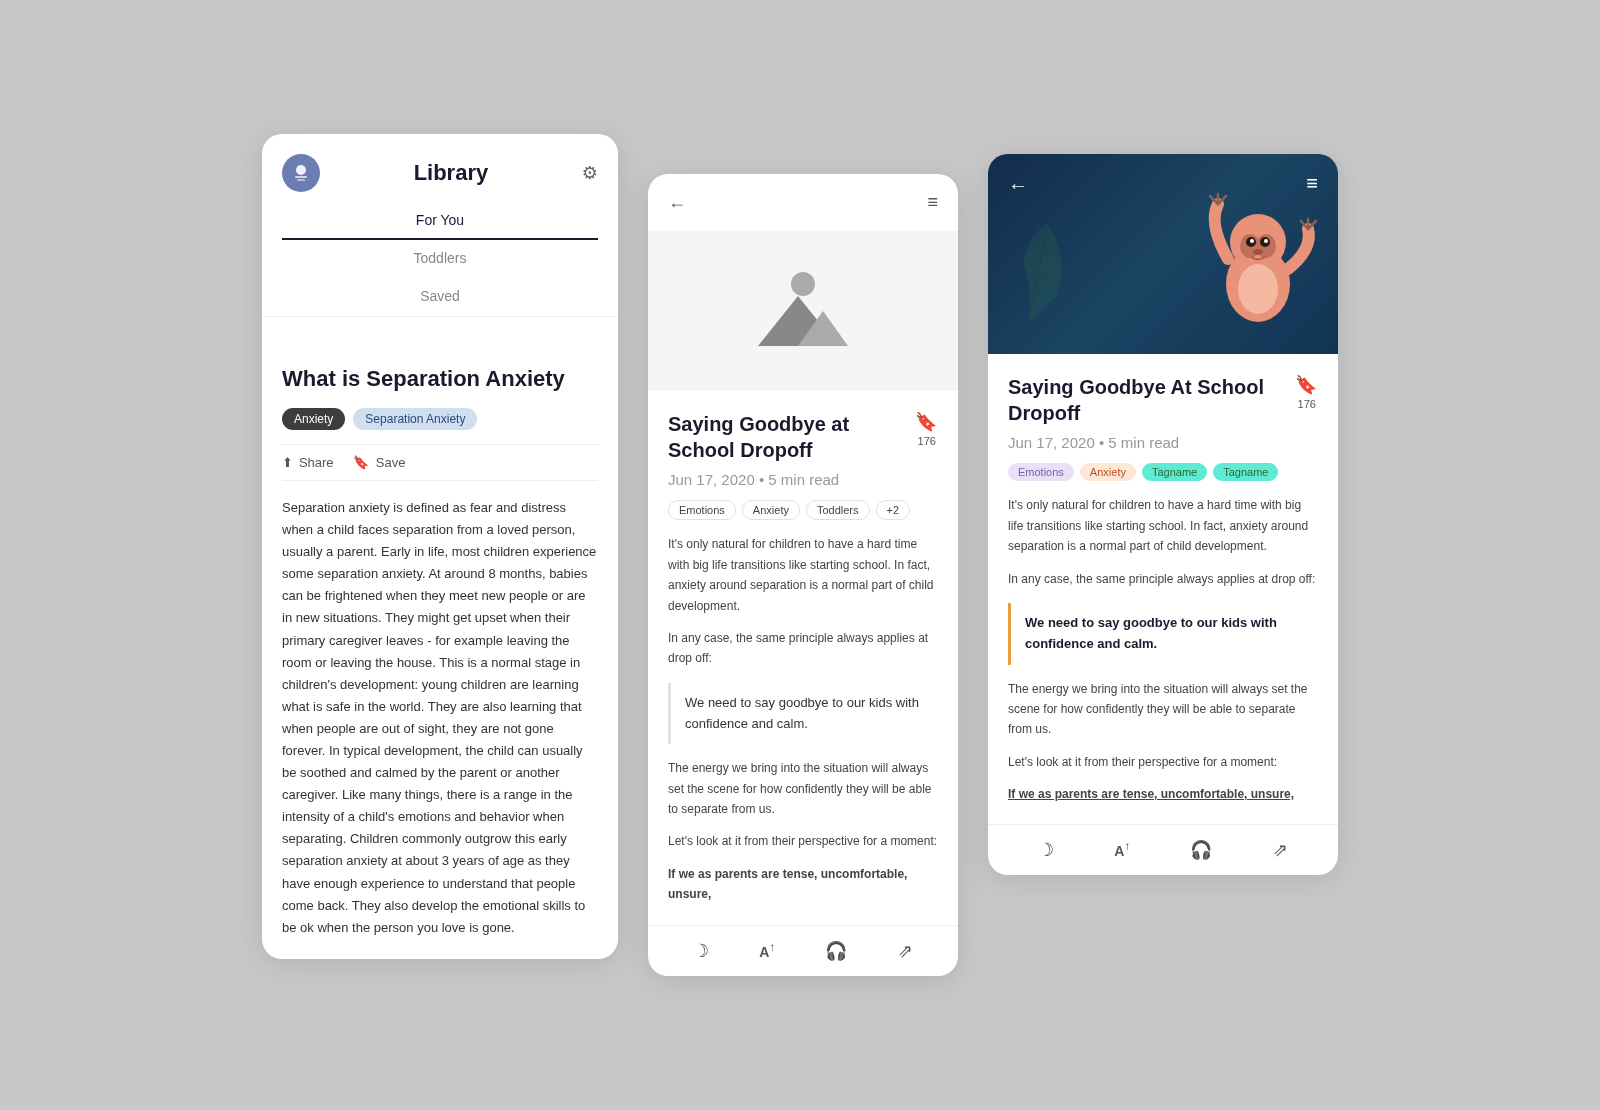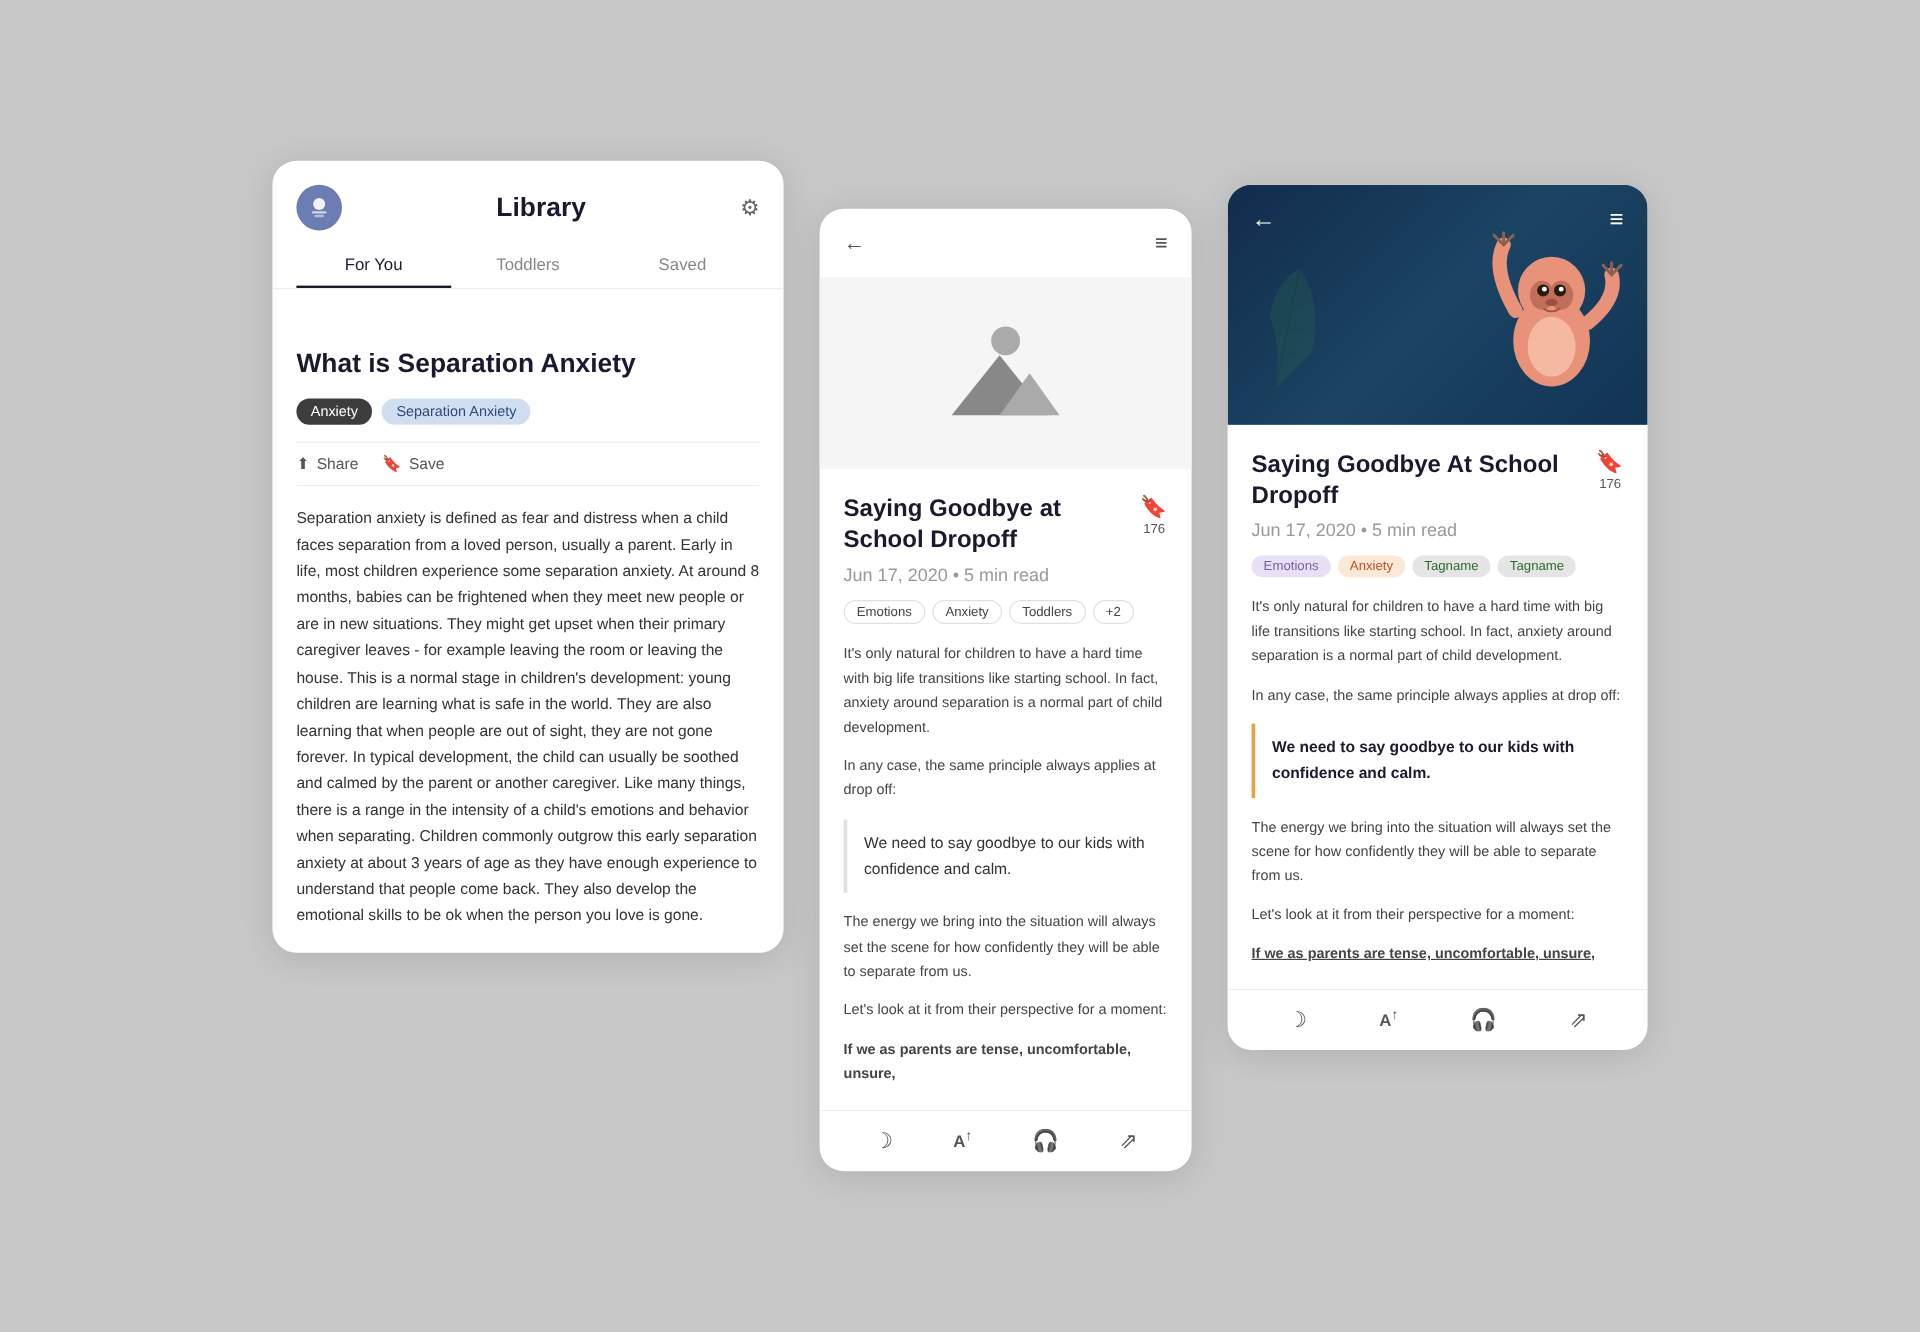--- a/index.html
+++ b/index.html
@@ -14,21 +14,21 @@
     }
     .screens-container {
       display: flex;
       gap: 30px;
       align-items: flex-start;
       padding: 60px 40px;
     }
 
     
     .screen1 {
-      width: 426px;
+      width: 356px;
       background: #fff;
       border-radius: 20px;
       padding: 0;
       overflow: hidden;
       box-shadow: 0 4px 30px rgba(0,0,0,0.12);
     }
     .screen1-header {
       display: flex;
       align-items: center;
       justify-content: space-between;
@@ -53,20 +53,21 @@
     }
     .gear-icon {
       font-size: 18px;
       color: #666;
       cursor: pointer;
     }
     .screen1-tabs {
       display: flex;
       border-bottom: 1px solid #eee;
       padding: 0 20px;
+      flex-direction: column;
     }
     .tab-item {
       flex: 1;
       text-align: center;
       padding: 10px 0;
       font-size: 14px;
       color: #888;
       cursor: pointer;
       border-bottom: 2px solid transparent;
     }
@@ -330,21 +331,21 @@
       font-size: 11px;
     }
     .tag-anxiety {
       background: #fde8d8;
       color: #c05020;
       padding: 3px 10px;
       border-radius: 20px;
       font-size: 11px;
     }
     .tag-tagname {
-      background: #e5e5e5;
+      background: #5eead4;
       color: #2d6a2d;
       padding: 3px 10px;
       border-radius: 20px;
       font-size: 11px;
     }
     .blockquote-orange {
       border-left: 3px solid #e8a040;
       padding: 10px 14px;
       margin: 14px 0;
       font-size: 13px;

